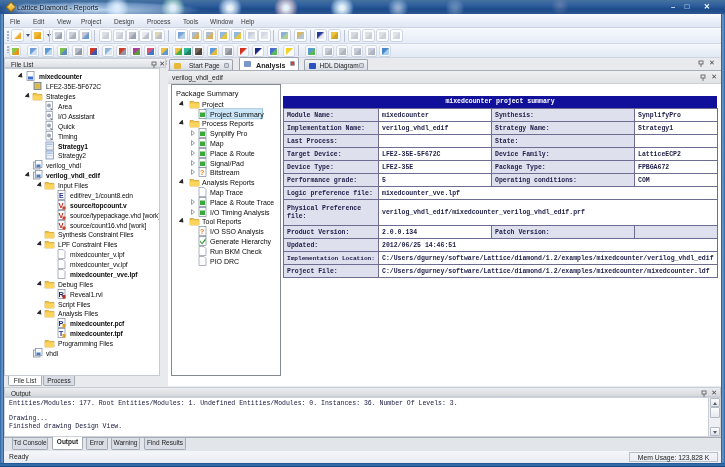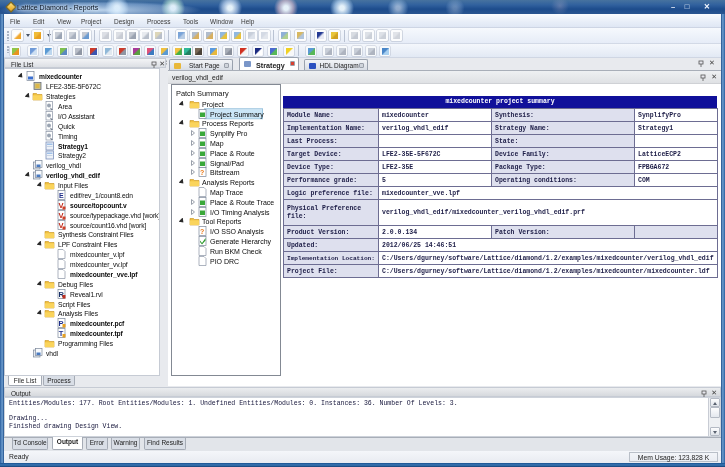--- a/index.html
+++ b/index.html
@@ -256,21 +256,21 @@
   </div>
 <div class="abs" id="tabbar">
     <span style="position:absolute;left:2px;top:2px;font-size:7px;color:#555;">✕</span>
     <div class="dtab" style="left:9px;width:64px;">
       <i class="ti" style="background: rgb(232, 184, 58); position: absolute; left: 4px; top: 2.5px; width: 7px; height: 6px; border-radius: 1px;"></i>
       <span style="position:absolute;left:19px;top:2px;">Start Page</span>
       <i class="tc" style="background: rgb(207, 212, 219); position: absolute; right: 3px; top: 3px; width: 5px; height: 5px; border-radius: 1px; border: 0.5px solid rgb(154, 160, 170);"></i>
     </div>
     <div class="dtab active" style="left:79px;width:60px;">
       <i class="ti" style="background: rgb(122, 150, 200); position: absolute; left: 4px; top: 2.5px; width: 7px; height: 6px; border-radius: 1px;"></i>
-      <span style="position:absolute;left:16px;top:2.5px;font-size:7.2px;">Strategy</span>
+      <span style="position:absolute;left:16px;top:2.5px;font-size:7.2px;">Analysis</span>
       <i class="tc" style="background: rgb(216, 64, 48); position: absolute; right: 3px; top: 3px; width: 5px; height: 5px; border-radius: 1px; border: 0.5px solid rgb(154, 160, 170);"></i>
     </div>
     <div class="dtab" style="left:143.5px;width:64px;">
       <i class="ti" style="background: rgb(42, 80, 192); position: absolute; left: 4px; top: 2.5px; width: 7px; height: 6px; border-radius: 1px;"></i>
       <span style="position:absolute;left:15px;top:2px;">HDL Diagram</span>
       <i class="tc" style="background: rgb(207, 212, 219); position: absolute; right: 3px; top: 3px; width: 5px; height: 5px; border-radius: 1px; border: 0.5px solid rgb(154, 160, 170);"></i>
     </div>
   </div>
 <span class="abs pinx" style="left:698px;top:60px;">
     <svg width="7" height="7" viewBox="0 0 7 7" style="display:block">
@@ -608,21 +608,21 @@
     <span class="pinx" style="right:14px;top:2.5px;">
       <svg width="7" height="7" viewBox="0 0 7 7" style="display:block">
         <rect x="1" y="1" width="4" height="3" fill="#e8e8ee" stroke="#555" stroke-width=".8"></rect>
         <line x1="3" y1="4" x2="3" y2="7" stroke="#555" stroke-width=".8"></line>
       </svg>
     </span>
     <span class="pinx" style="right:4px;top:2px;">✕</span>
   </div>
 <div class="abs" id="docbody"></div>
 <div class="abs" id="dsbox">
-    <div style="padding:3.5px 0 1.5px 4px;font-size:7.4px;">Patch Summary</div>
+    <div style="padding:3.5px 0 1.5px 4px;font-size:7.4px;">Package Summary</div>
     <div class="drow">
       <span class="exp" style="left:7px">
         <svg width="6" height="6" viewBox="0 0 6 6" style="display:block">
           <path d="M1 0 L5 3 L1 6 Z" fill="#2b2b2b" transform="rotate(45 3 3)"></path>
         </svg>
       </span>
       <span class="ticon" style="left:18px">
         <svg viewBox="0 0 9 9" width="9" height="9" style="display:block;overflow:visible">
           <path d="M0 2 L3.5 2 L4.5 3 L9 3 L9 8.5 L0 8.5 Z" fill="#f0c040" stroke="#c8921a" stroke-width=".6"></path>
           <path d="M0 3.8 L9 3.8 L9 8.5 L0 8.5 Z" fill="#fad45c"></path>

